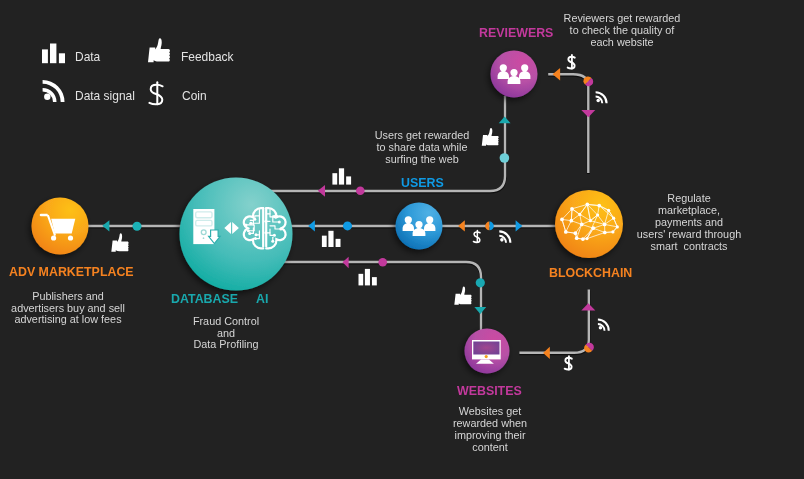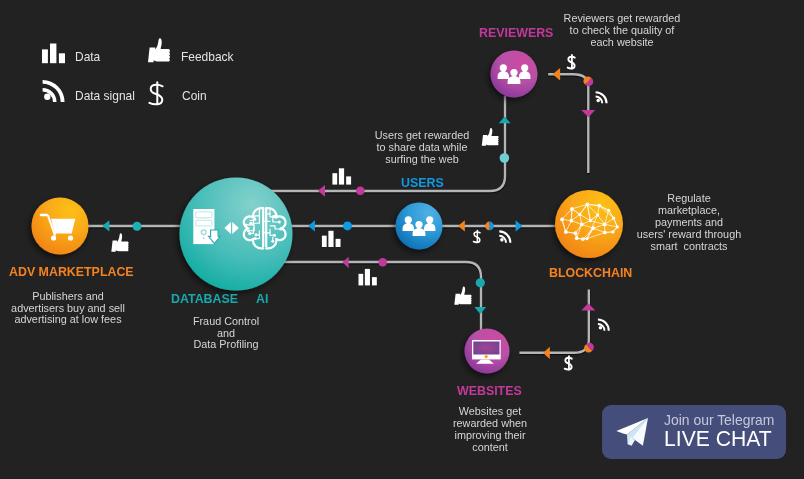--- a/index.html
+++ b/index.html
@@ -428,30 +428,14 @@
 improving their
 content</div>
 
   <div class="abs ttl" style="left:549px;top:265px;font-size:13.5px;color:#f58220;">BLOCKCHAIN</div>
   <div class="abs body-txt" style="left:618.7px;top:193.2px;width:140px;">Regulate
 marketplace,
 payments and
 users' reward through
 smart  contracts</div>
 
-  <div class="abs" style="left:602px;top:405px;width:184px;height:53.5px;background:#454d7a;border-radius:9px;">
-    <svg width="40" height="38" viewBox="0 0 40 38" style="position:absolute;left:11px;top:9px;">
-
-      <path d="M35.0 4.0 L29.9 31.8 L17.6 22.8 Z" fill="#f7fbfe"></path>
-
-      <path d="M3.4 16.9 L35.0 4.0 L14.0 20.5 L10.0 19.4 Z" fill="#ffffff"></path>
-
-      <path d="M14.0 20.5 L35.0 4.0 L14.6 30.3 Z" fill="#cfe4f3"></path>
-
-      <path d="M14.6 30.3 L17.6 22.8 L22.0 26.0 L18.5 31.8 Z" fill="#eaf4fb"></path>
-    </svg>
-    <div class="abs" style="left:61.5px;top:6.5px;font-size:14.5px;color:#c5c9da;white-space:nowrap;
-                transform:scaleX(0.96);transform-origin:left top;">Join our Telegram</div>
-    <div class="abs" style="left:61.5px;top:21px;font-size:22.5px;color:#ffffff;white-space:nowrap;
-                transform:scaleX(0.94);transform-origin:left top;">LIVE CHAT</div>
-  </div>
 
 </div>
 
 </body></html>

